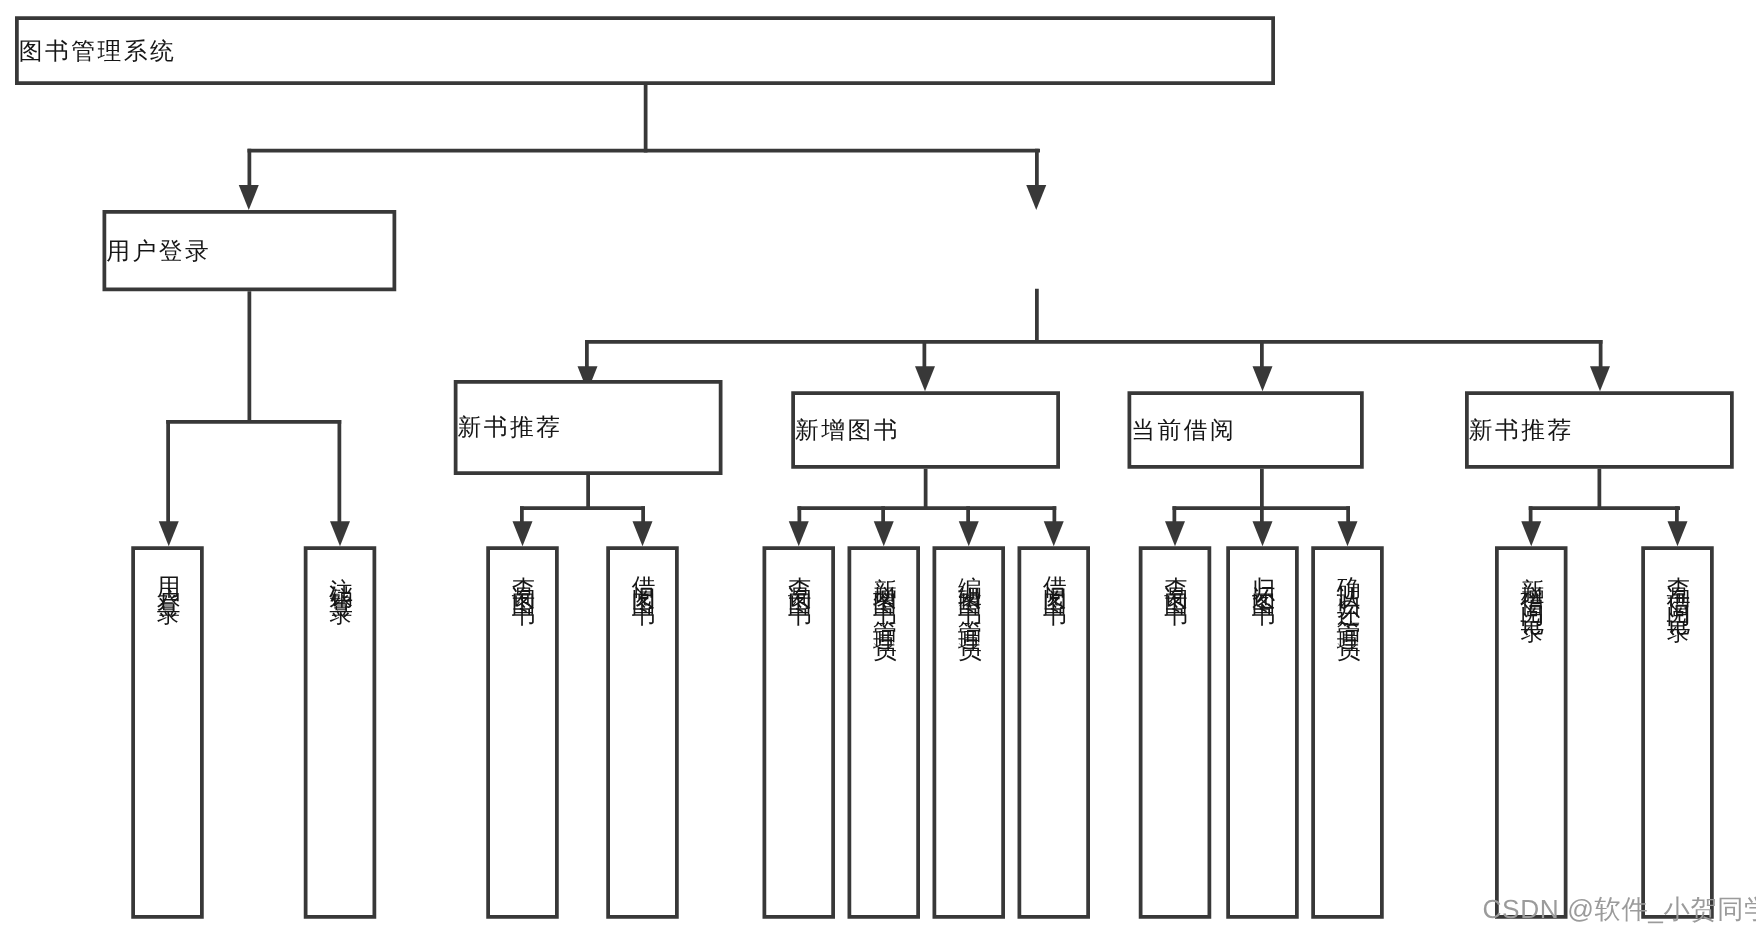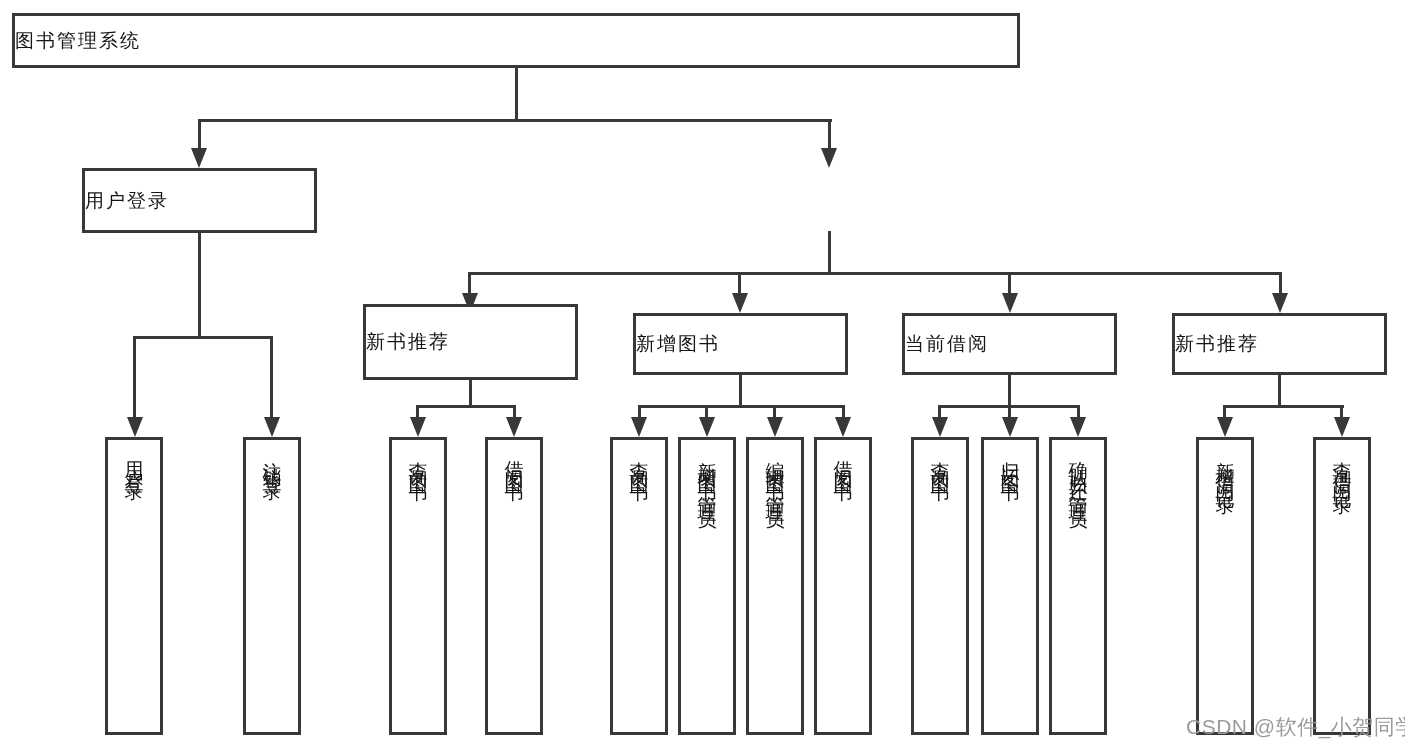--- a/index.html
+++ b/index.html
@@ -89,21 +89,21 @@
   <div class="ah" style="left:1002px;top:293px;"></div>
   <div class="ln" style="left:1279px;top:272px;width:3px;height:23px;"></div>
   <div class="ah" style="left:1272px;top:293px;"></div>
 
   <div class="box hbox" style="left:363px;top:304px;width:215px;height:76px;">
     <span>新书推荐</span>
   </div>
   <div class="box hbox" style="left:633px;top:313px;width:215px;height:62px;">
     <span>新增图书</span>
   </div>
-  <div class="box hbox" style="left:902px;top:313px;width:215px;height:62px;">
+  <div class="box hbox" style="left:902px;top:313px;width:189px;height:62px;">
     <span>当前借阅</span>
   </div>
   <div class="box hbox" style="left:1172px;top:313px;width:215px;height:62px;">
     <span>新书推荐</span>
   </div>
 
   <div class="ln" style="left:469px;top:373px;width:3px;height:35px;"></div>
   <div class="ln" style="left:416px;top:405px;width:100px;height:3px;"></div>
   <div class="ln" style="left:416px;top:405px;width:3px;height:14px;"></div>
   <div class="ah" style="left:410px;top:417px;"></div>

